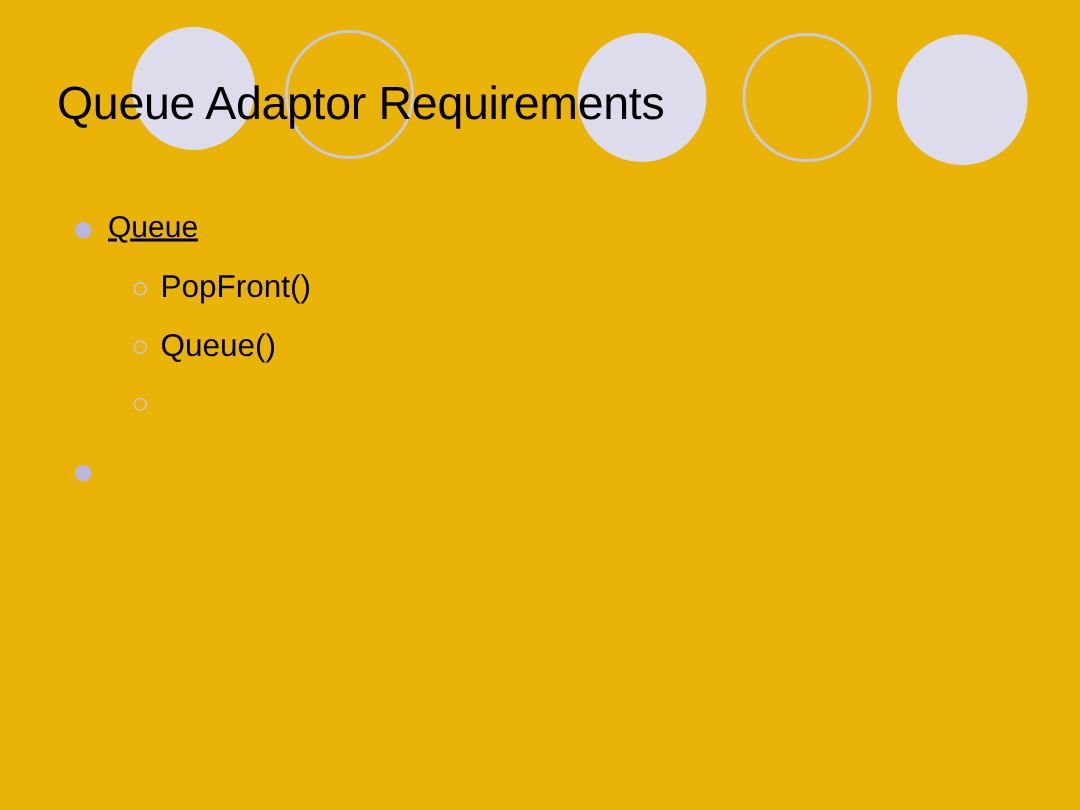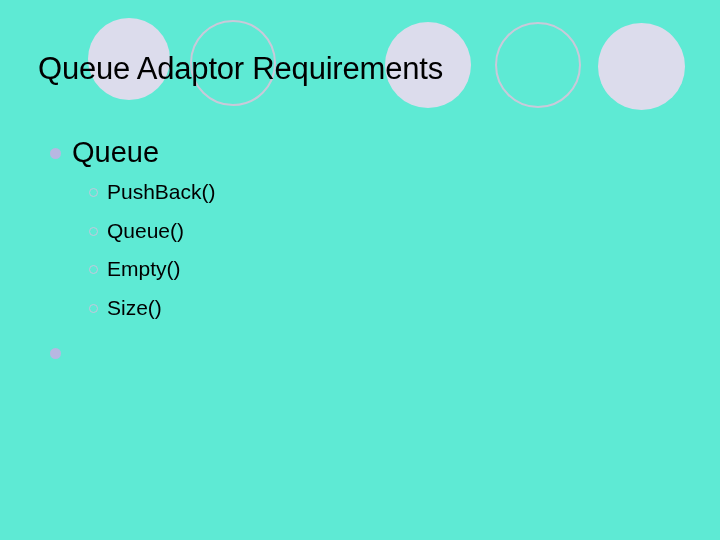--- a/index.html
+++ b/index.html
@@ -10,21 +10,21 @@
   }
 
   body {
     font-family: "Liberation Sans", sans-serif;
   }
 
   #slide {
     position: relative;
     width: 720px;
     height: 540px;
-    background: #5eead4;
+    background: #eab308;
     overflow: hidden;
   }
 
   
   #deco-band {
     position: absolute;
     left: 0;
     top: 0;
     width: 720px;
     height: 130px;
@@ -83,24 +83,25 @@
     left: 50px;
     top: 15px;
     width: 11px;
     height: 11px;
     border-radius: 50%;
     background: #b7b7e2;
   }
 
   .level1 .label {
     display: block;
-    font-size: 29px;
+    font-size: 20px;
     line-height: 38px;
     color: #000000;
     white-space: nowrap;
+    text-decoration: underline;
   }
 
   
   .level2 {
     height: 38.5px;
     padding-left: 107px;
   }
 
   .level2 .marker {
     position: absolute;
@@ -142,33 +143,28 @@
 
   <div id="title">Queue Adaptor Requirements</div>
 
   <div id="body">
       <div class="bullet-row level1">
         <span class="marker" style="background: rgb(183, 183, 226);"></span>
         <span class="label">Queue</span>
       </div>
       <div class="bullet-row level2">
         <span class="marker" style="border-color: rgb(198, 198, 220);"></span>
-        <span class="label">PushBack()</span>
+        <span class="label">PopFront()</span>
       </div>
       <div class="bullet-row level2">
         <span class="marker" style="border-color: rgb(198, 198, 220);"></span>
         <span class="label">Queue()</span>
       </div>
       <div class="bullet-row level2">
         <span class="marker" style="border-color: rgb(198, 198, 220);"></span>
-        <span class="label">Empty()</span>
-      </div>
-      <div class="bullet-row level2">
-        <span class="marker" style="border-color: rgb(198, 198, 220);"></span>
-        <span class="label">Size()</span>
       </div>
       <div class="group-gap"></div>
       <div class="bullet-row level1">
         <span class="marker" style="background: rgb(183, 183, 226);"></span>
       </div>
     </div>
 
 </div>
 
 </body></html>

